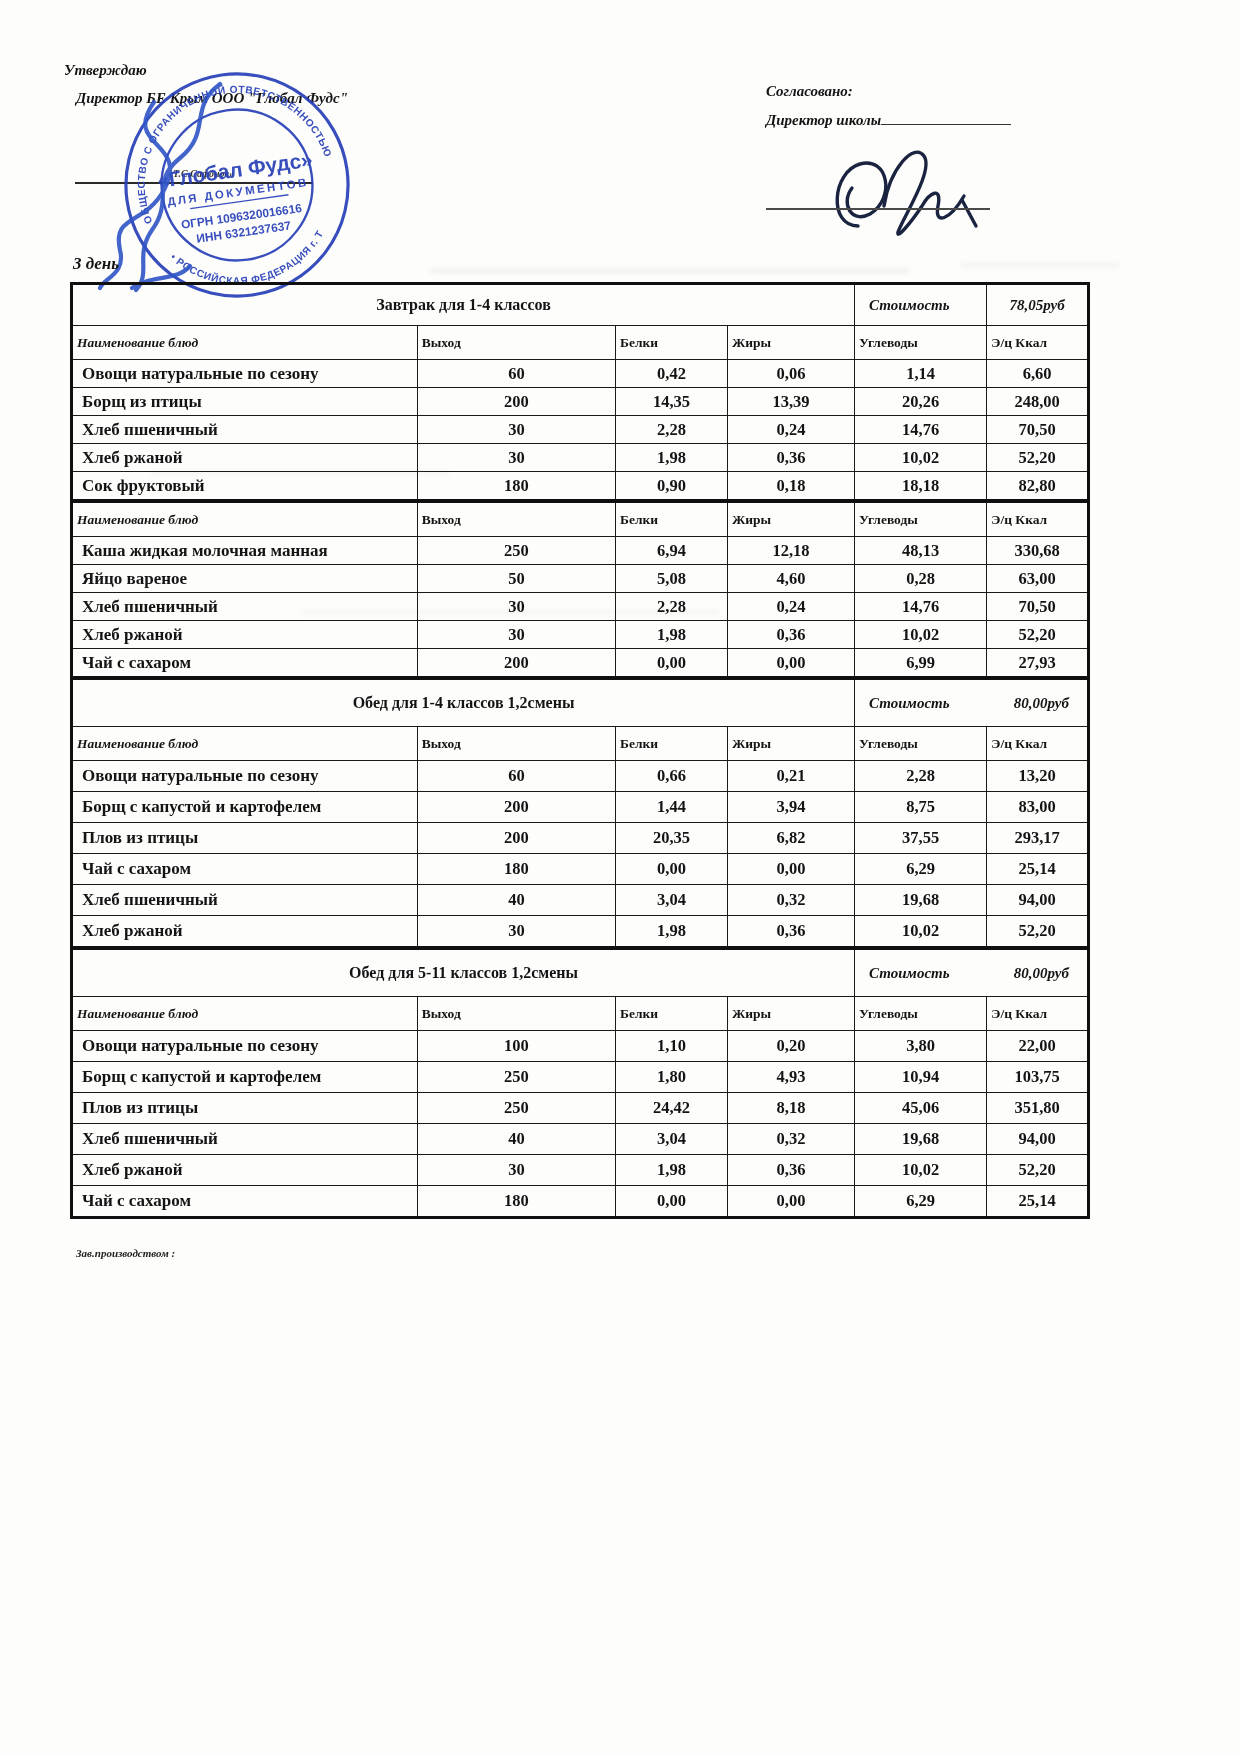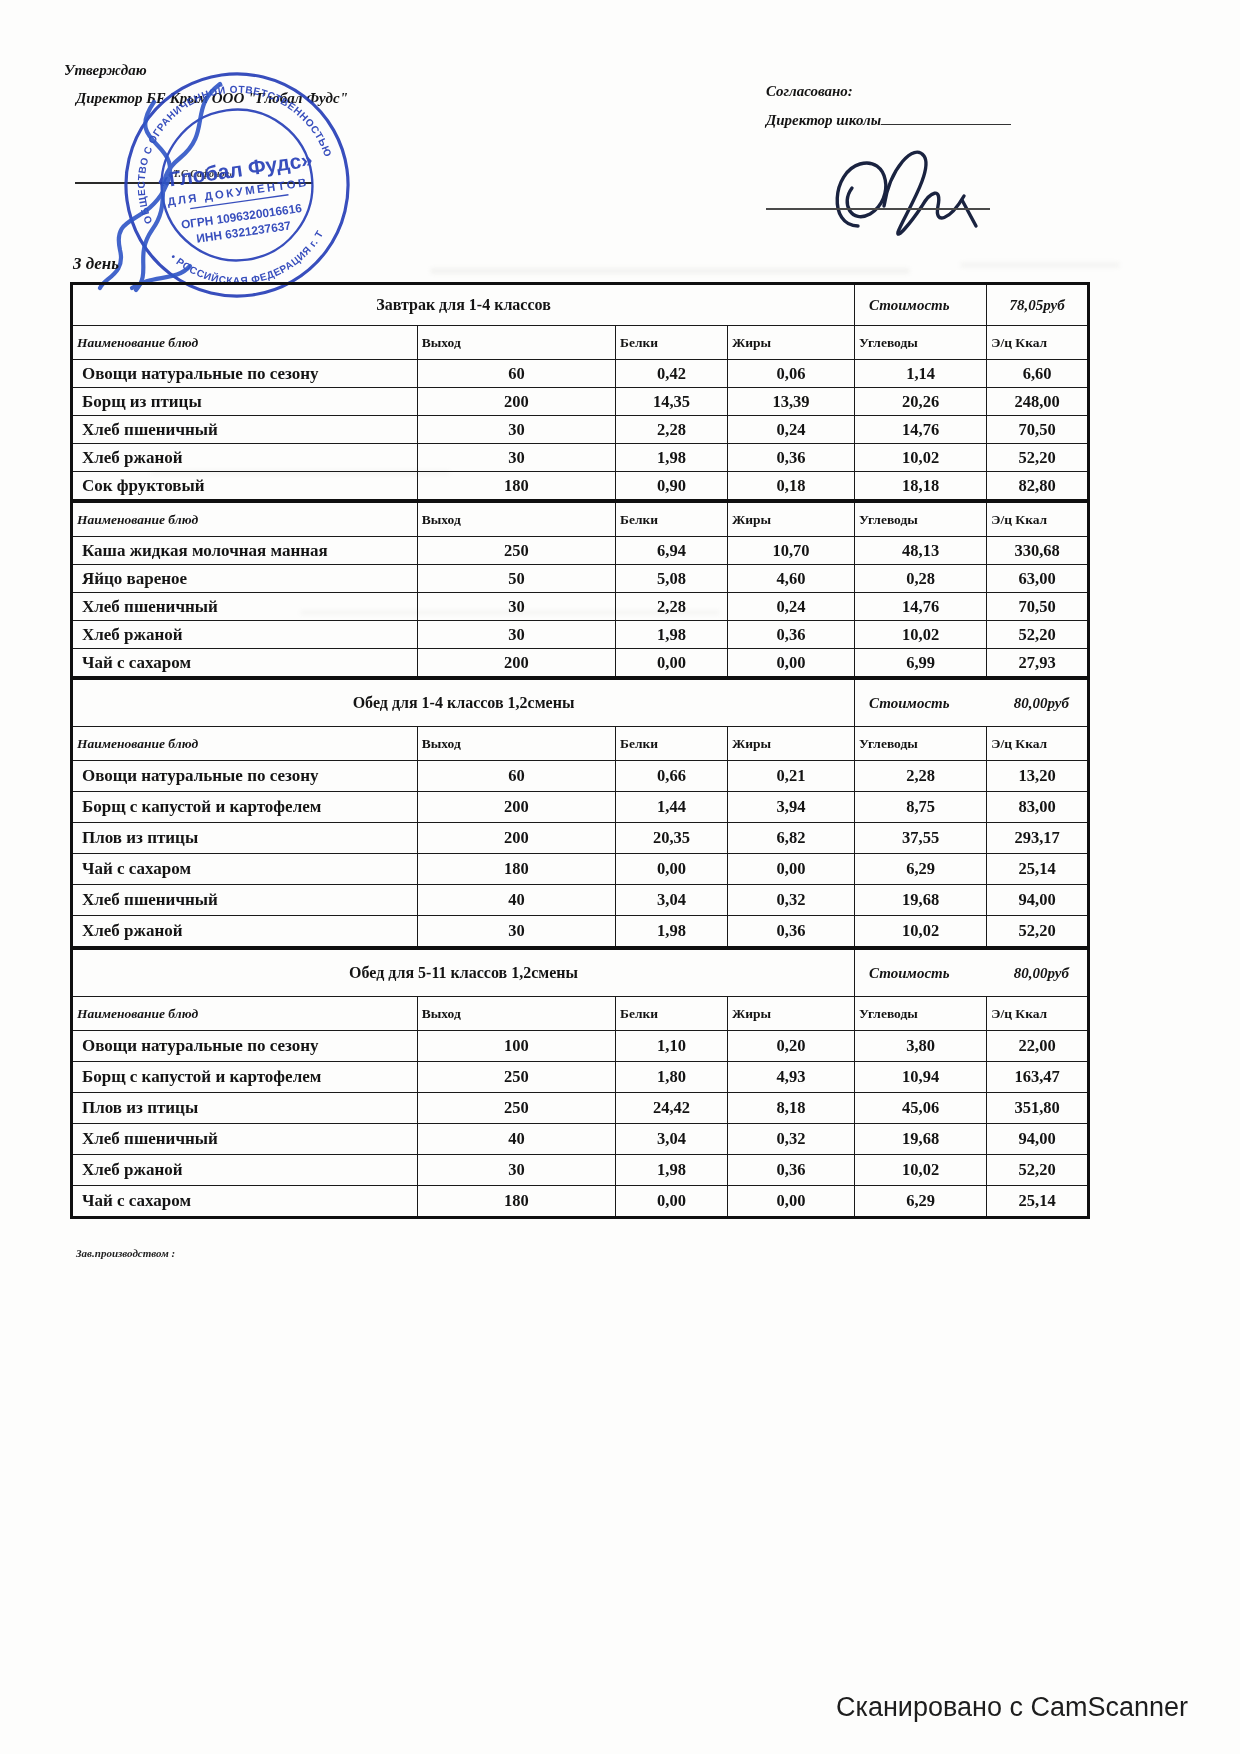--- a/index.html
+++ b/index.html
@@ -185,21 +185,21 @@
             <td class="h-num">Выход</td>
             <td class="h-num">Белки</td>
             <td class="h-num">Жиры</td>
             <td class="h-num">Углеводы</td>
             <td class="h-num">Э/ц Ккал</td>
           </tr>
           <tr class="data-row">
             <td class="c-name">Каша жидкая молочная манная</td>
             <td class="c-num">250</td>
             <td class="c-num">6,94</td>
-            <td class="c-num">10,70</td>
+            <td class="c-num">12,18</td>
             <td class="c-num">48,13</td>
             <td class="c-num">330,68</td>
           </tr>
           <tr class="data-row">
             <td class="c-name">Яйцо вареное</td>
             <td class="c-num">50</td>
             <td class="c-num">5,08</td>
             <td class="c-num">4,60</td>
             <td class="c-num">0,28</td>
             <td class="c-num">63,00</td>
@@ -333,21 +333,21 @@
             <td class="c-num">0,20</td>
             <td class="c-num">3,80</td>
             <td class="c-num">22,00</td>
           </tr>
           <tr class="data-row">
             <td class="c-name">Борщ с капустой и картофелем</td>
             <td class="c-num">250</td>
             <td class="c-num">1,80</td>
             <td class="c-num">4,93</td>
             <td class="c-num">10,94</td>
-            <td class="c-num">163,47</td>
+            <td class="c-num">103,75</td>
           </tr>
           <tr class="data-row">
             <td class="c-name">Плов из птицы</td>
             <td class="c-num">250</td>
             <td class="c-num">24,42</td>
             <td class="c-num">8,18</td>
             <td class="c-num">45,06</td>
             <td class="c-num">351,80</td>
           </tr>
           <tr class="data-row">
@@ -372,14 +372,13 @@
             <td class="c-num">0,00</td>
             <td class="c-num">0,00</td>
             <td class="c-num">6,29</td>
             <td class="c-num">25,14</td>
           </tr>
         </tbody>
       </table>
     </div>
 
   <div class="footer-left">Зав.производством :</div>
-  <div class="camscanner">Сканировано с CamScanner</div>
 </div>
 
 </body></html>

